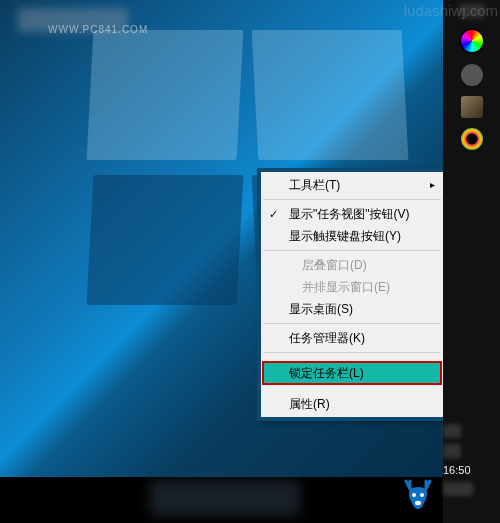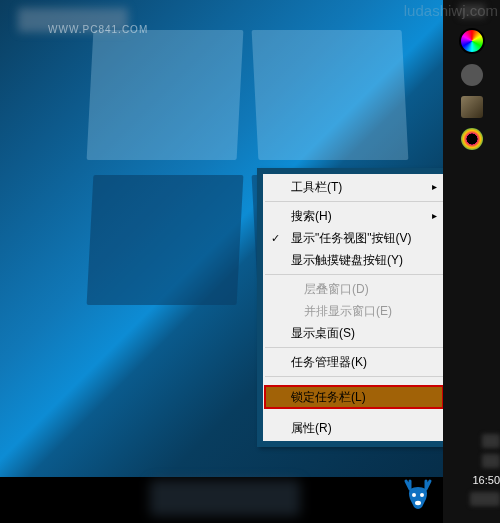--- a/index.html
+++ b/index.html
@@ -72,26 +72,26 @@
   .tray-icon.gray { background: #555; }
   .tray-icon.avatar {
     background: linear-gradient(135deg,#8a7b5c,#3a2f1a);
     border-radius: 3px;
   }
   .tray-icon.ring {
     background: radial-gradient(circle, #000 35%, #e91e63 36%, #ffc107 55%, #4caf50 75%, #2196f3 100%);
   }
   .tray-bottom {
     position: absolute;
-    bottom: 17px;
+    bottom: 27px;
     left: 0;
     width: 57px;
     display: flex;
     flex-direction: column;
-    align-items: flex-end;
+    align-items: flex-start;
     gap: 6px;
   }
   .tray-mini {
     width: 18px;
     height: 14px;
     background: #333;
     filter: blur(2px);
     border-radius: 2px;
   }
   .tray-clock {
@@ -100,21 +100,21 @@
     text-align: center;
     line-height: 1.1;
   }
 
   .context-menu {
     position: absolute;
     left: 257px;
     top: 168px;
     width: 182px;
     background: #f0f0f0;
-    border: 6px solid #0c4a6e;
+    border: 4px solid #0c4a6e;
     box-shadow: 2px 2px 4px rgba(0,0,0,0.3);
     font-size: 12px;
     color: #000;
     padding: 2px 0;
   }
   .menu-item {
     padding: 3px 8px 3px 28px;
     position: relative;
     white-space: nowrap;
     line-height: 16px;
@@ -137,21 +137,21 @@
     font-size: 11px;
   }
   .menu-sep {
     height: 0;
     border-top: 1px solid #d0d0d0;
     margin: 3px 2px;
   }
   .menu-item.highlighted {
     outline: 2px solid #c00;
     outline-offset: -1px;
-    background: #a16207;
+    background: #14b8a6;
     margin: 9px 2px;
     padding-left: 26px;
   }
 
   .watermark-tl {
     position: absolute;
     left: 18px;
     top: 8px;
     width: 110px;
     height: 24px;
@@ -219,21 +219,20 @@
     <div class="pane br"></div>
   </div>
 </div>
 
 <div class="watermark-tl"></div>
 <div class="watermark-tl-text">WWW.PC841.COM</div>
 
 <div class="context-menu">
   <div class="menu-item has-submenu"><span>工具栏(T)</span></div>
   <div class="menu-sep"></div>
-  <div class="menu-item has-submenu"><span>搜索(H)</span></div>
   <div class="menu-item"><span class="check">✓</span><span>显示"任务视图"按钮(V)</span></div>
   <div class="menu-item"><span>显示触摸键盘按钮(Y)</span></div>
   <div class="menu-sep"></div>
   <div class="menu-item disabled"><span>层叠窗口(D)</span></div>
   <div class="menu-item disabled"><span>并排显示窗口(E)</span></div>
   <div class="menu-item"><span>显示桌面(S)</span></div>
   <div class="menu-sep"></div>
   <div class="menu-item"><span>任务管理器(K)</span></div>
   <div class="menu-sep"></div>
   <div class="menu-item highlighted"><span>锁定任务栏(L)</span></div>

